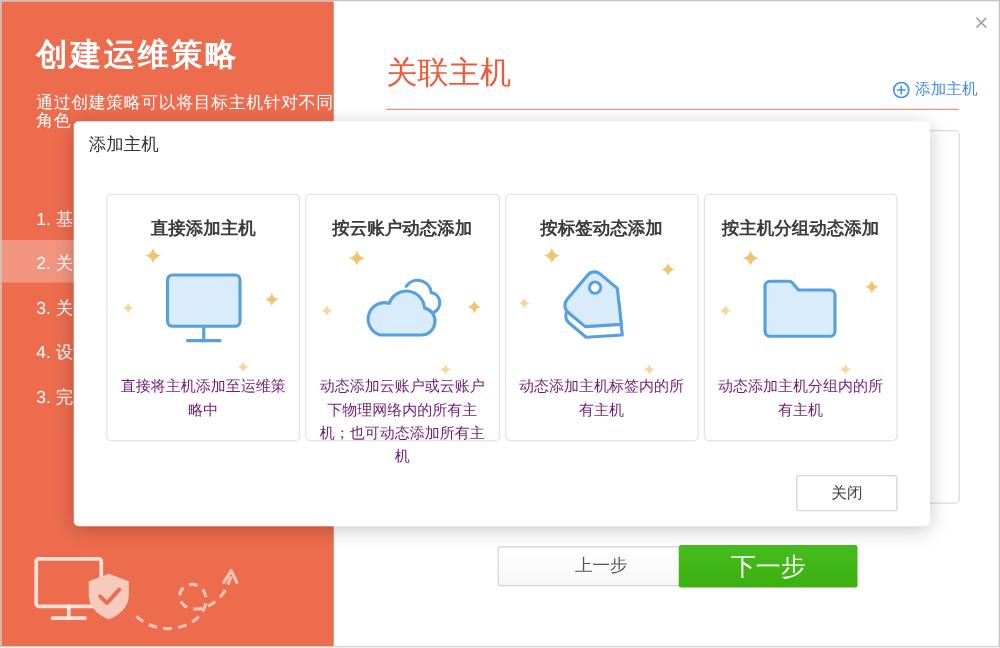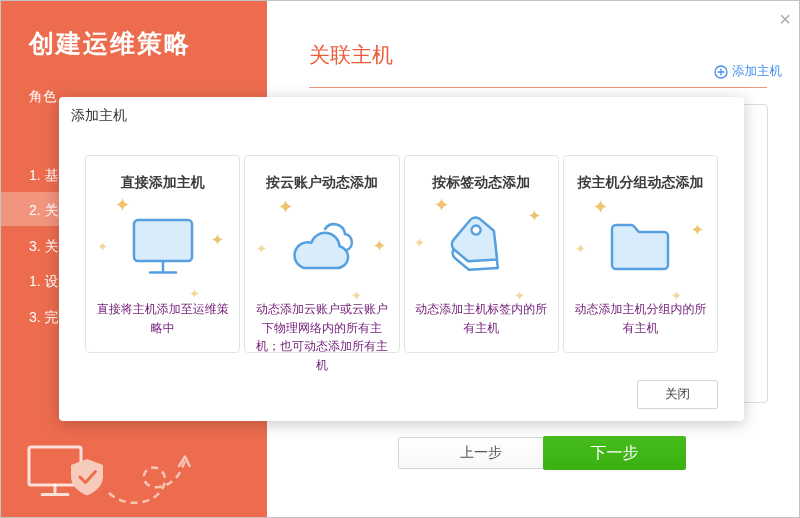--- a/index.html
+++ b/index.html
@@ -19,32 +19,32 @@
               white-space:nowrap; }
   .sb-step { position:absolute; left:28px; font-size:14px; white-space:nowrap; cursor:pointer; }
   .sb-band { position:absolute; left:0; top:191px; width:266px; height:34px;
              background:rgba(255,255,255,0.28); }
   .sb-deco { position:absolute; left:16px; top:440px; }
 
   
   .close-x { position:absolute; left:772px; top:6px; width:24px; height:24px;
              font-size:20px; color:#a9a9a9; text-align:center; line-height:24px; cursor:pointer; }
   .head-row { position:absolute; left:308px; top:40px; width:473px; height:47px; }
-  .head-title { position:absolute; left:0; top:0; font-size:21px; color:#ee5b3a; }
+  .head-title { position:absolute; left:0; top:0; font-size:25px; color:#ee5b3a; }
   .head-underline { position:absolute; left:0; bottom:0; width:458px; border-bottom:1px solid #f0977d; }
   .add-link { position:absolute; right:0; top:22px; display:flex; align-items:center; gap:4px;
               color:#418df0; font-size:12.5px; cursor:pointer; white-space:nowrap; }
   .panel { position:absolute; left:308px; top:103px; width:459px; height:299px;
            border:1px solid #dcdcdc; border-radius:4px; background:#fff; }
   .btn-prev { position:absolute; left:397px; top:436px; width:166px; height:32px;
               background:linear-gradient(#ffffff,#f7f7f7); border:1px solid #d5d5d5; border-radius:2px;
               font-size:14px; color:#555; cursor:pointer; }
   .btn-next { position:absolute; left:542px; top:435px; width:143px; height:34px;
               background:linear-gradient(#47bd1d,#3bb011); border:none; border-radius:2px;
-              font-size:16px; color:#fff; cursor:pointer; }
+              font-size:20px; color:#fff; cursor:pointer; }
 
   
   .modal { position:absolute; left:58px; top:96px; width:685px; height:324px; background:#fff;
            border-radius:4px; box-shadow:0 3px 16px rgba(0,0,0,0.22); z-index:10; }
   .modal-title { position:absolute; left:12px; top:10px; font-size:14px; color:#333; }
   .cards { position:absolute; left:26px; right:26px; top:58px; display:flex; gap:4px;align-items:center; }
   .card { flex:1; height:198px; background:#fff; border:1px solid #e3e3e3; border-radius:4px;
           cursor:pointer; text-align:center; }
   .card-title { margin-top:18px; font-size:14px; font-weight:600; color:#3c3c3c; }
   .icon-wrap { position:relative; height:106px; margin-top:2px; display:flex;
@@ -55,27 +55,28 @@
                      background:#fff; border:1px solid #d5d5d5; border-radius:2px;
                      font-size:12.5px; color:#404040; cursor:pointer;text-align:right; }
 </style>
 </head>
 <body>
 
 <div class="window">
 
   <div class="sidebar">
     <div class="sb-title">创建运维策略</div>
+    <div class="sb-desc1">通过创建策略可以将目标主机针对不同</div>
     <div class="sb-desc2">角色</div>
 
     <div class="sb-band"></div>
     <div class="sb-step" style="top:166px">1. 基</div>
     <div class="sb-step" style="top:201px">2. 关</div>
     <div class="sb-step" style="top:237px">3. 关</div>
-    <div class="sb-step" style="top:272px">1. 设</div>
+    <div class="sb-step" style="top:272px">4. 设</div>
     <div class="sb-step" style="top:308px">3. 完</div>
 
     <svg class="sb-deco" width="210" height="70" viewBox="0 0 210 70">
       <rect x="12" y="6" width="52" height="38" rx="2" fill="none" stroke="rgba(255,255,255,0.8)" stroke-width="3"></rect>
       <path d="M38,44 v7 M25,53.5 h26" fill="none" stroke="rgba(255,255,255,0.8)" stroke-width="3" stroke-linecap="round"></path>
       <path d="M70,18 l16,6 v11 c0,9.5 -6.5,15.5 -16,19.5 c-9.5,-4 -16,-10 -16,-19.5 v-11 z" fill="#f7cbbc"></path>
       <path d="M63,36 l5.5,5.5 10,-11" fill="none" stroke="#ed6c4e" stroke-width="3" stroke-linecap="round" stroke-linejoin="round"></path>
       <path d="M92,52 C104,63 122,65 136,57 C150,49 152,31 140,27 C130,24 122,35 130,43 C138,50 154,45 162,33 C164.5,28.5 166,25 168,20" fill="none" stroke="rgba(255,255,255,0.6)" stroke-width="2.5" stroke-dasharray="7 5"></path>
       <path d="M162,25 L168,15.5 L172.5,25" fill="none" stroke="rgba(255,255,255,0.6)" stroke-width="2.5" stroke-linecap="round" stroke-linejoin="round"></path>
     </svg>

